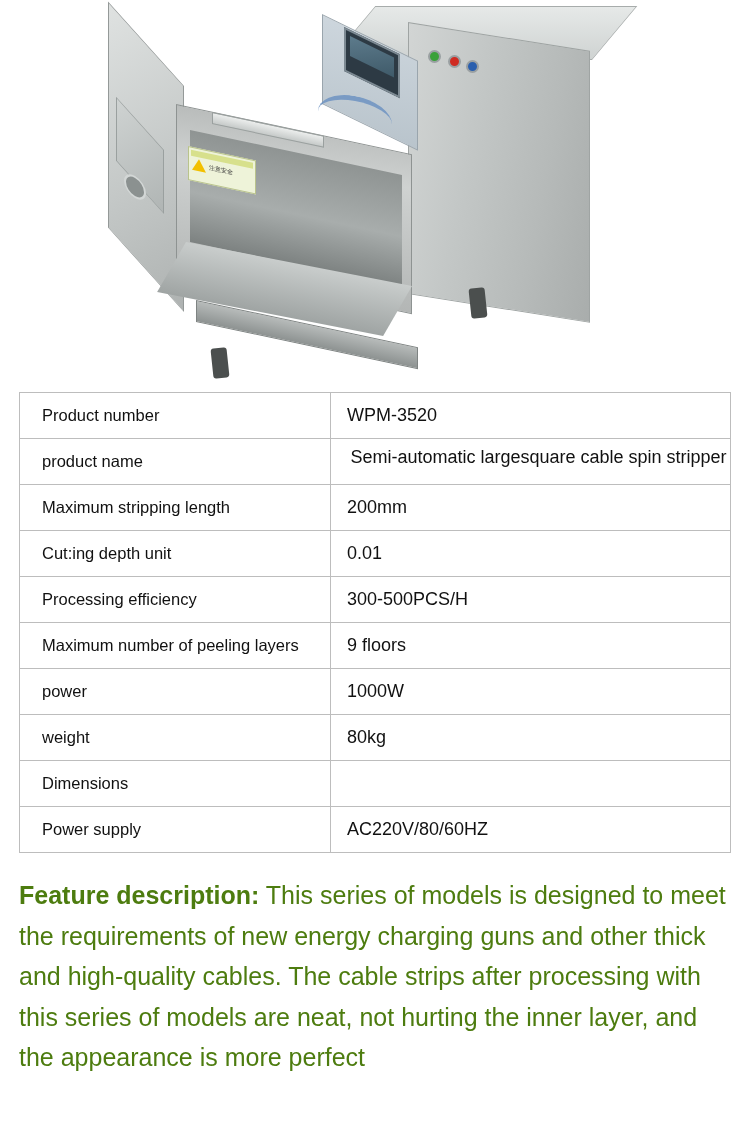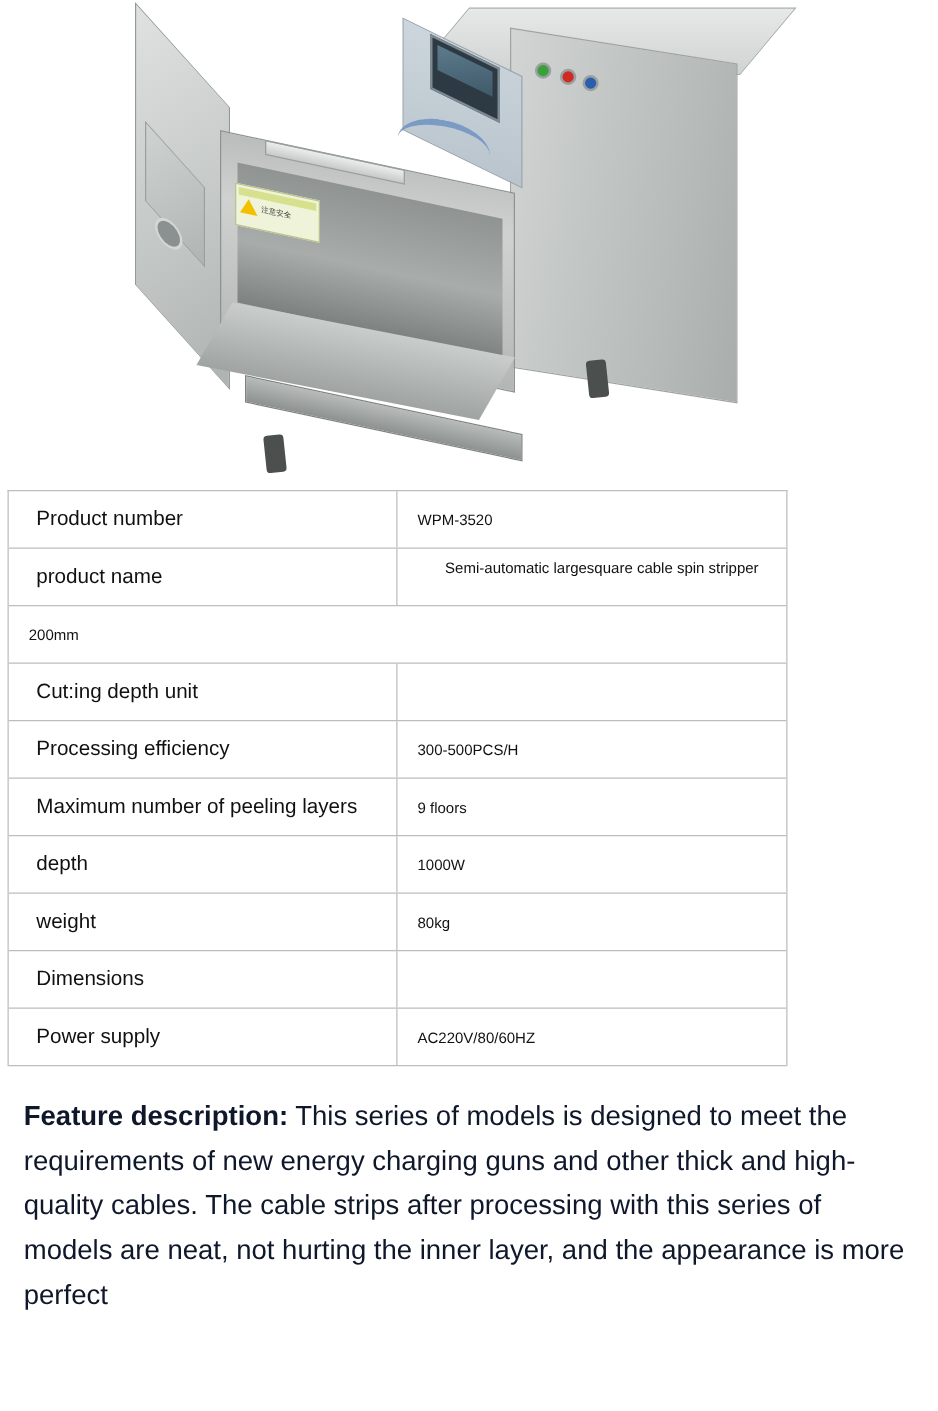--- a/index.html
+++ b/index.html
@@ -187,22 +187,22 @@
     left: 318px; top: 96px;
     width: 74px; height: 26px;
     border-top: 5px solid #6e93c2;
     border-radius: 60% 60% 0 0 / 100% 100% 0 0;
     transform: skewY(10deg);
     opacity: .85;
   }
 
   
   .table-wrap {
-    width: 624px;
-    margin: 0 6px;
+    width: 712px;
+    margin: 0 19px;
     border: 1px solid #bdbdbd;
     border-bottom: none;
     text-align: right;
   }
   .spec-row {
     display: flex;
     border-bottom: 1px solid #bdbdbd;
     min-height: 46px;
   }
   .spec-key {
@@ -210,41 +210,41 @@
     padding: 12px 0 12px 22px;
     font-size: 16.5px;
     color: #111;
     display: flex;
     align-items: center;
     border-right: 1px solid #bdbdbd;
   }
   .spec-val {
     flex: 1;
     padding: 11px 0 11px 16px;
-    font-size: 12px;
+    font-size: 18px;
     color: #111;
     display: flex;
     align-items: center;
   }
   .spec-val.two-line {
     flex-direction: row;
     align-items: flex-start;
     justify-content: center;
     line-height: 1.22;
     padding-top: 8px;
     padding-bottom: 8px;
   }
 
   
   .feature {
     margin: 22px 2px 0 19px;
     width: 712px;
-    font-size: 22px;
+    font-size: 25px;
     line-height: 1.62;
-    color: #0f172a;
+    color: #4d7c0f;
   }
   .feature b { font-weight: bold; }
 </style>
 </head>
 <body>
 
 <div class="photo">
   <div class="m-tower-top"></div>
   <div class="m-tower-body"></div>
   <div class="m-panel-face"></div>
@@ -284,39 +284,41 @@
   <div class="spec-row">
     <div class="spec-key">product name</div>
     <div class="spec-val two-line">
       <span>Semi-automatic large</span>
       <span>square cable spin stripper</span>
     </div>
   </div>
 
 
   <div class="spec-row">
+    <div class="spec-key">Maximum stripping length</div>
     <div class="spec-val">200mm</div>
   </div>
 
   <div class="spec-row">
     <div class="spec-key">Cut:ing depth unit</div>
+    <div class="spec-val">0.01</div>
   </div>
 
   <div class="spec-row">
     <div class="spec-key">Processing efficiency</div>
     <div class="spec-val">300-500PCS/H</div>
   </div>
 
   <div class="spec-row">
     <div class="spec-key">Maximum number of peeling layers</div>
     <div class="spec-val">9 floors</div>
   </div>
 
   <div class="spec-row">
-    <div class="spec-key">depth</div>
+    <div class="spec-key">power</div>
     <div class="spec-val">1000W</div>
   </div>
 
   <div class="spec-row">
     <div class="spec-key">weight</div>
     <div class="spec-val">80kg</div>
   </div>
 
   <div class="spec-row">
     <div class="spec-key">Dimensions</div>

